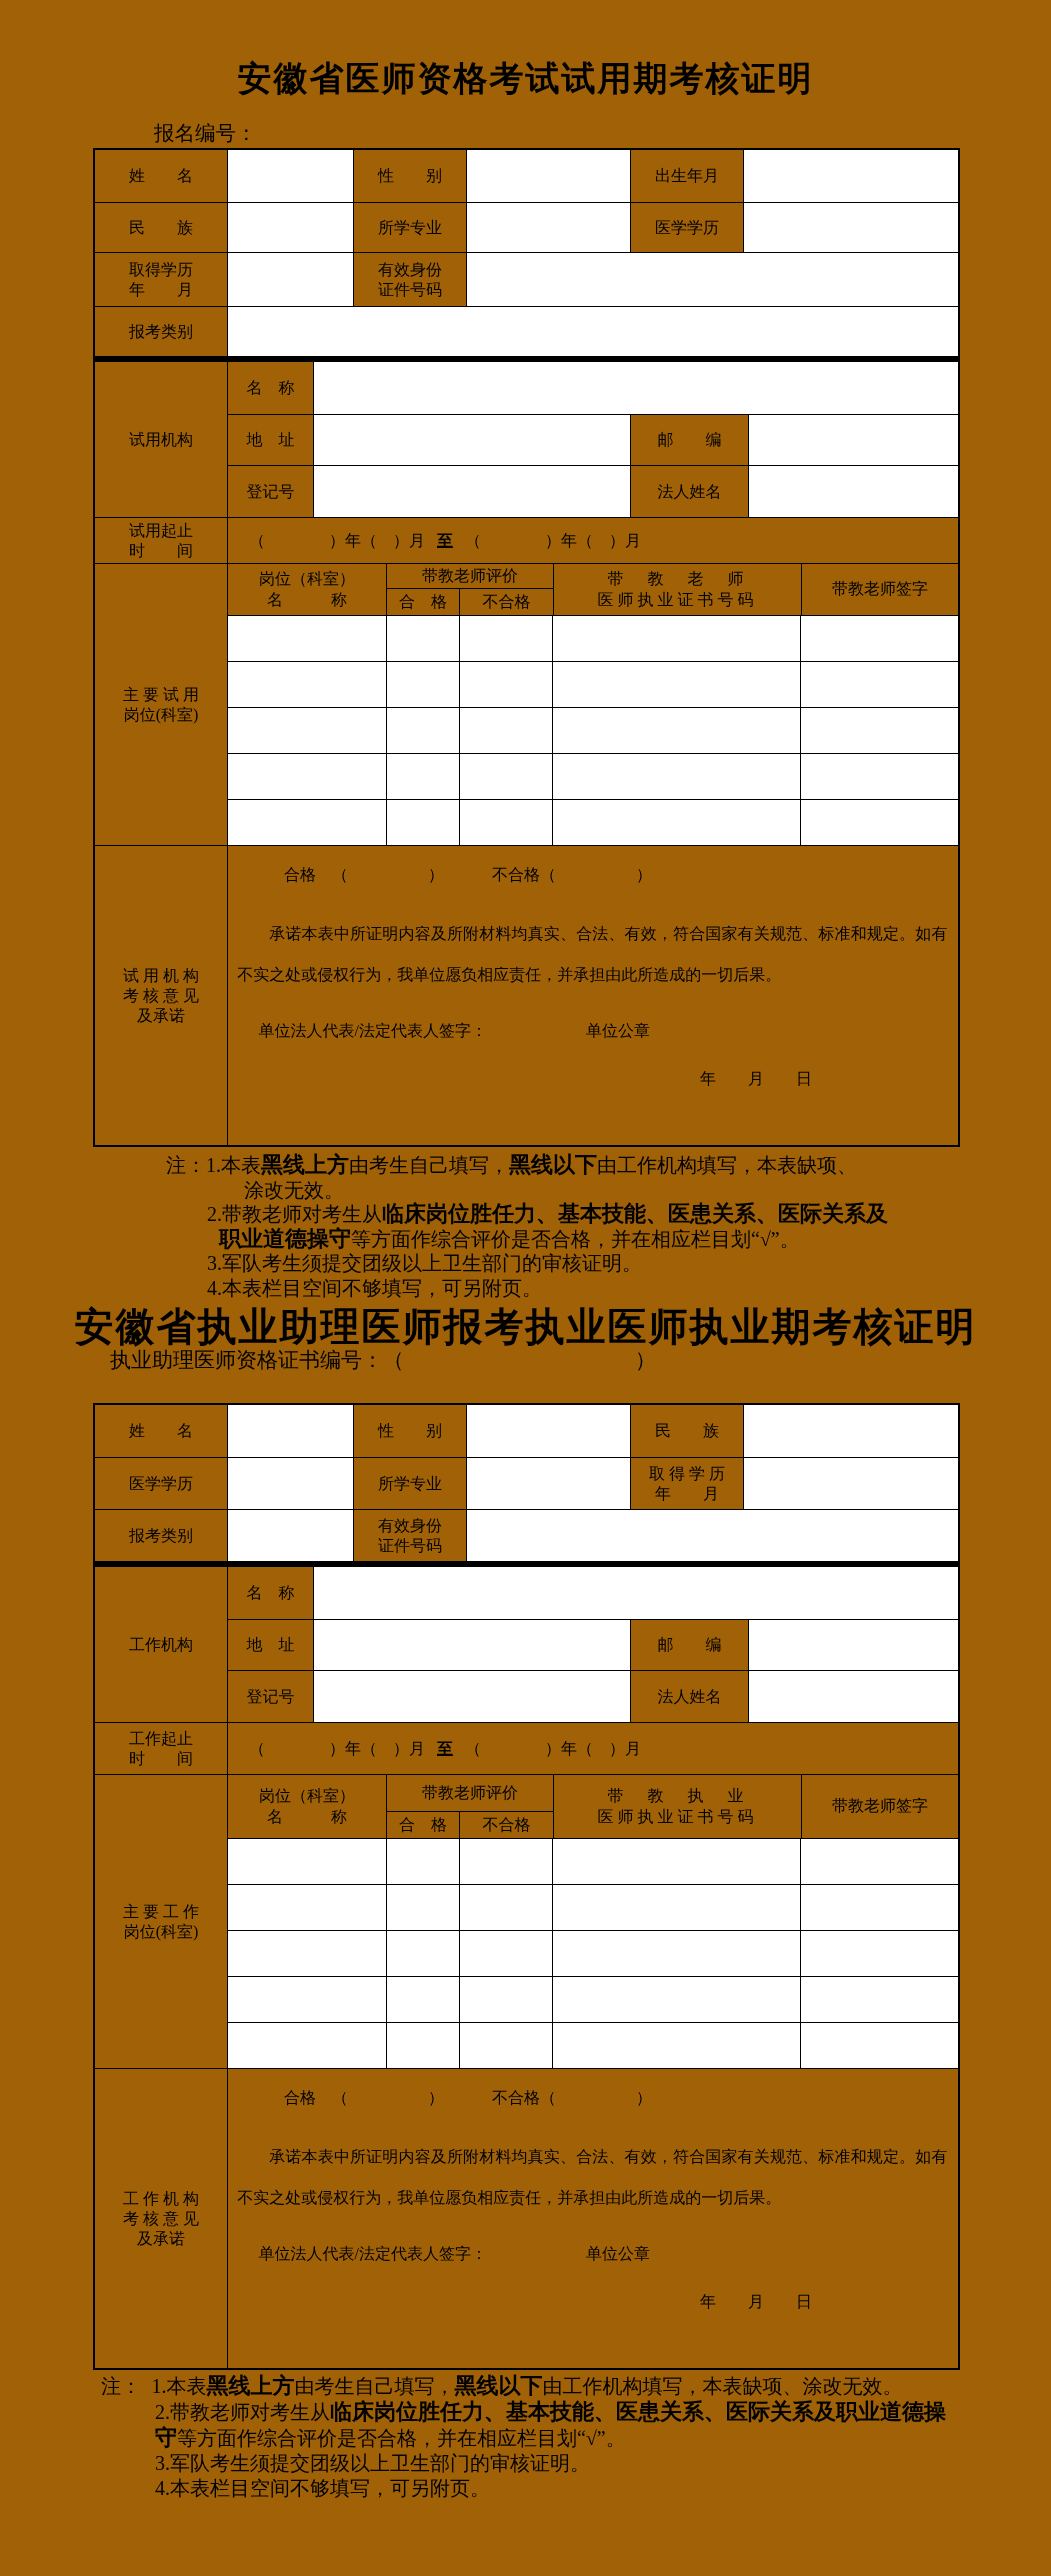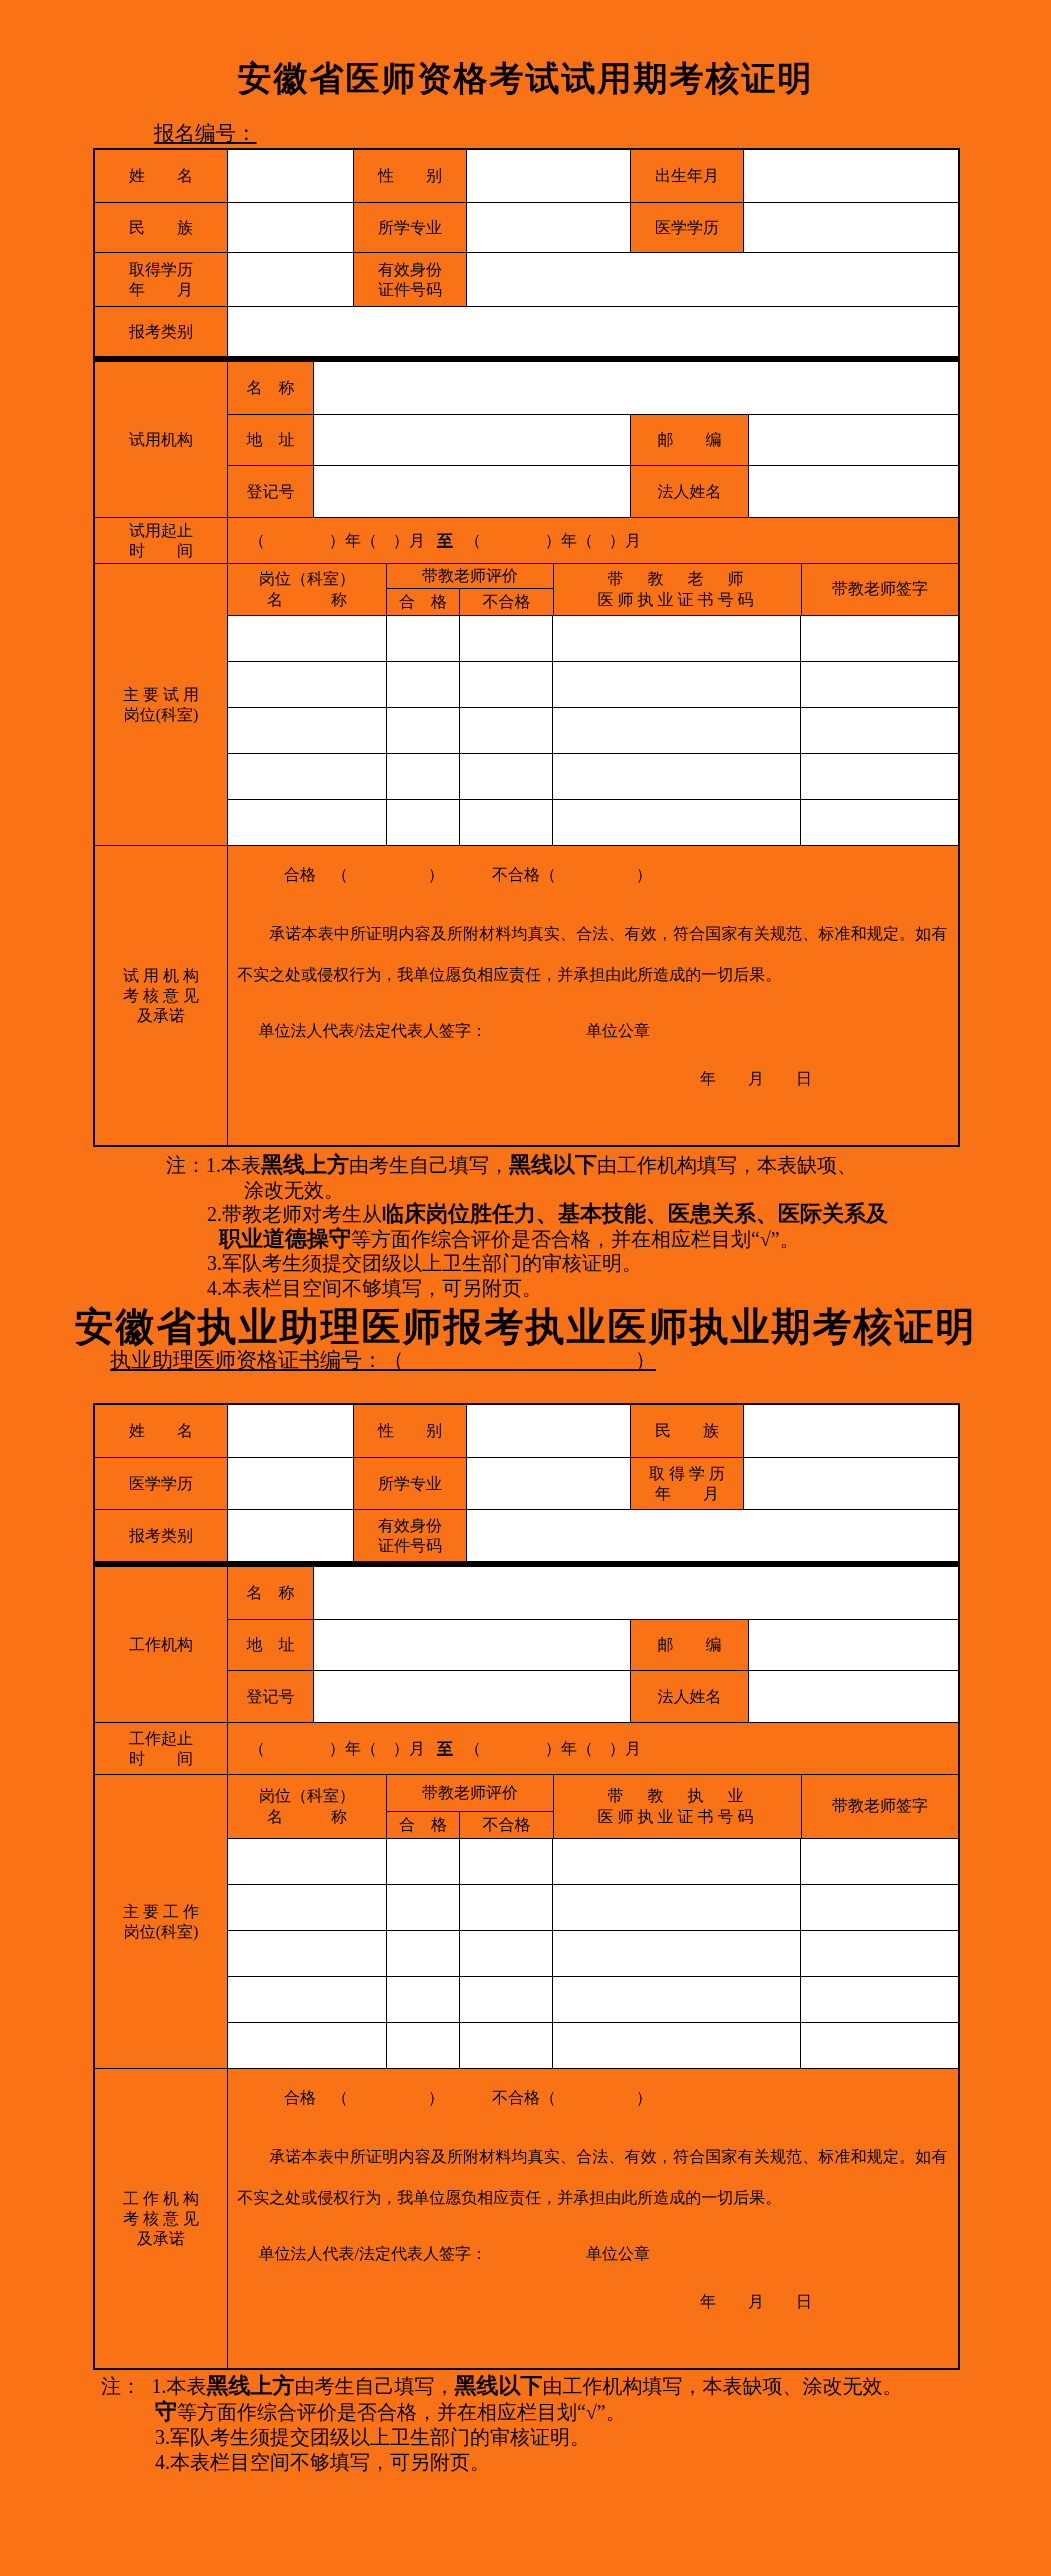--- a/index.html
+++ b/index.html
@@ -1,28 +1,28 @@
 <!DOCTYPE html>
 <html style="font-size:10.6px"><head>
 <meta charset="utf-8">
 <style>
   html,body{margin:0;padding:0;background:#fff;}
   .page{
-    position:relative; width:1051px; height:2576px; background:#f97316;
+    position:relative; width:1051px; height:2576px; background:#a16207;
     font-family:"Liberation Serif","DejaVu Serif",serif; color:#000;
     overflow:hidden;
   }
   .doc-title{
     position:absolute; left:0; width:1051px; text-align:center;
     font-family:"Liberation Sans","DejaVu Sans",sans-serif;
     font-weight:bold; letter-spacing:2px; white-space:nowrap;
   }
   #title1{top:56px; font-size:34px;}
   #title2{top:1300px; font-size:39px;}
-  .plain-line{position:absolute; font-size:20.5px; white-space:pre;text-decoration:underline;}
+  .plain-line{position:absolute; font-size:20.5px; white-space:pre;}
   #reg-line{left:154px; top:119px;}
   #cert1-line{left:110px; top:1346px; font-size:21px;}
   #cert2-line{left:110px; top:1377px; font-size:21px;}
 
   
   .tbl{
     position:absolute; left:93px; width:867px;
     border:2px solid #000; box-sizing:border-box;
     font-size:16px; line-height:1.25;
   }
@@ -386,19 +386,20 @@
         <div class="passline">合格　（　　　　　）　　　不合格（　　　　　）</div>
         <div class="pledge">承诺本表中所证明内容及所附材料均真实、合法、有效，符合国家有关规范、标准和规定。如有不实之处或侵权行为，我单位愿负相应责任，并承担由此所造成的一切后果。</div>
         <div class="signrow"><span>单位法人代表/法定代表人签字：</span><span class="sealtag">单位公章</span></div>
         <div class="daterow">年　　月　　日</div>
       </div>
     </div>
   </div>
 
   <div id="notes2" class="notes">
     <div class="nline nfirst"><span class="nhead">注：</span><span>1.本表</span><b>黑线上方</b><span>由考生自己填写，</span><b>黑线以下</b><span>由工作机构填写，本表缺项、涂改无效。</span></div>
+    <div class="nline ind-item"><span>2.带教老师对考生从</span><b>临床岗位胜任力、基本技能、医患关系、医际关系及职业道德操</b></div>
     <div class="nline ind-item"><b>守</b><span>等方面作综合评价是否合格，并在相应栏目划“√”。</span></div>
     <div class="nline ind-item">3.军队考生须提交团级以上卫生部门的审核证明。</div>
     <div class="nline ind-item">4.本表栏目空间不够填写，可另附页。</div>
   </div>
 
 </div>
 
 
 </body></html>

